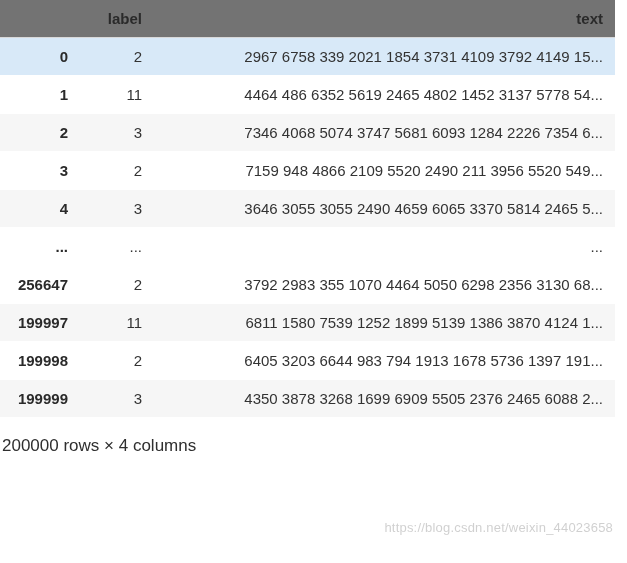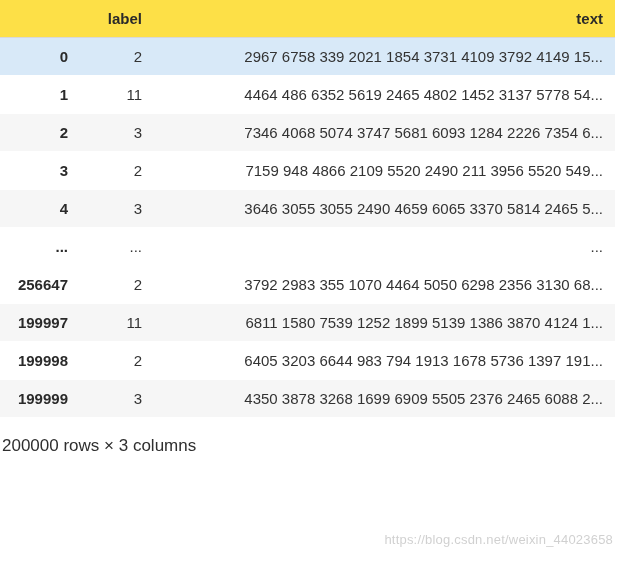--- a/index.html
+++ b/index.html
@@ -19,21 +19,21 @@
   table.df {
     border-collapse: collapse;
     width: 615px;
     margin: 0 0 0 0;
   }
   table.df thead th {
     font-weight: 700;
     text-align: right;
     padding: 10px 12px 10px 0;
     border-bottom: 1px solid #d8d8d8;
-    background: #fde047;
+    background: #737373;
     color: #2a2a2a;
   }
   table.df thead th.idx-col {
     width: 70px;
   }
   table.df thead th.label-col {
     width: 60px;
   }
   table.df tbody th {
     font-weight: 700;
@@ -60,21 +60,21 @@
     padding: 14px 12px 14px 0;
   }
   .shape-text {
     padding: 18px 0 0 2px;
     font-size: 17px;
     color: #2f2f2f;
   }
   .watermark {
     position: absolute;
     right: 14px;
-    bottom: 16px;
+    bottom: 28px;
     font-size: 13px;
     color: rgba(120,120,120,0.35);
     font-family: Arial, sans-serif;
     letter-spacing: 0.2px;
     pointer-events: none;
   }
   .container {
     position: relative;
     width: 627px;
     height: 563px;
@@ -140,16 +140,16 @@
             <td>2</td>
             <td>6405 3203 6644 983 794 1913 1678 5736 1397 191...</td>
           </tr>
           <tr class="stripe-odd">
             <th>199999</th>
             <td>3</td>
             <td>4350 3878 3268 1699 6909 5505 2376 2465 6088 2...</td>
           </tr>
         </tbody>
     </table>
-    <div class="shape-text">200000 rows × 3 columns</div>
+    <div class="shape-text">200000 rows × 4 columns</div>
   </div>
   <div class="watermark">https://blog.csdn.net/weixin_44023658</div>
 </div>
 
 </body></html>

